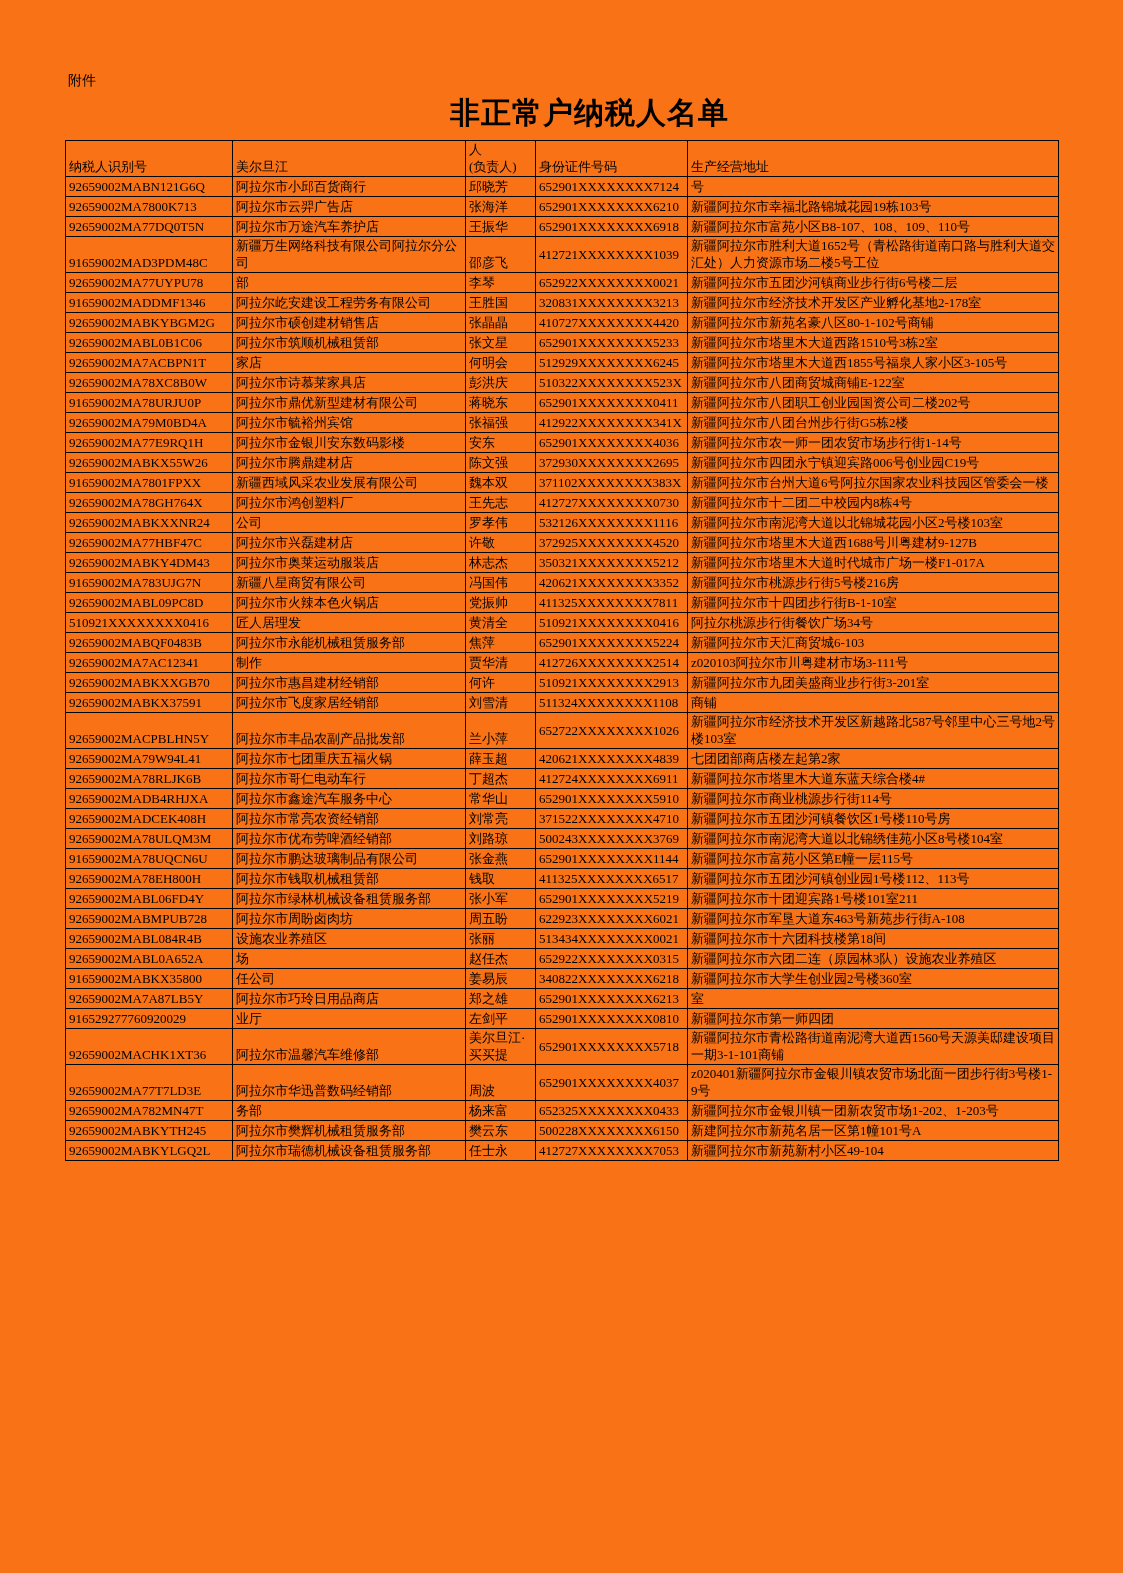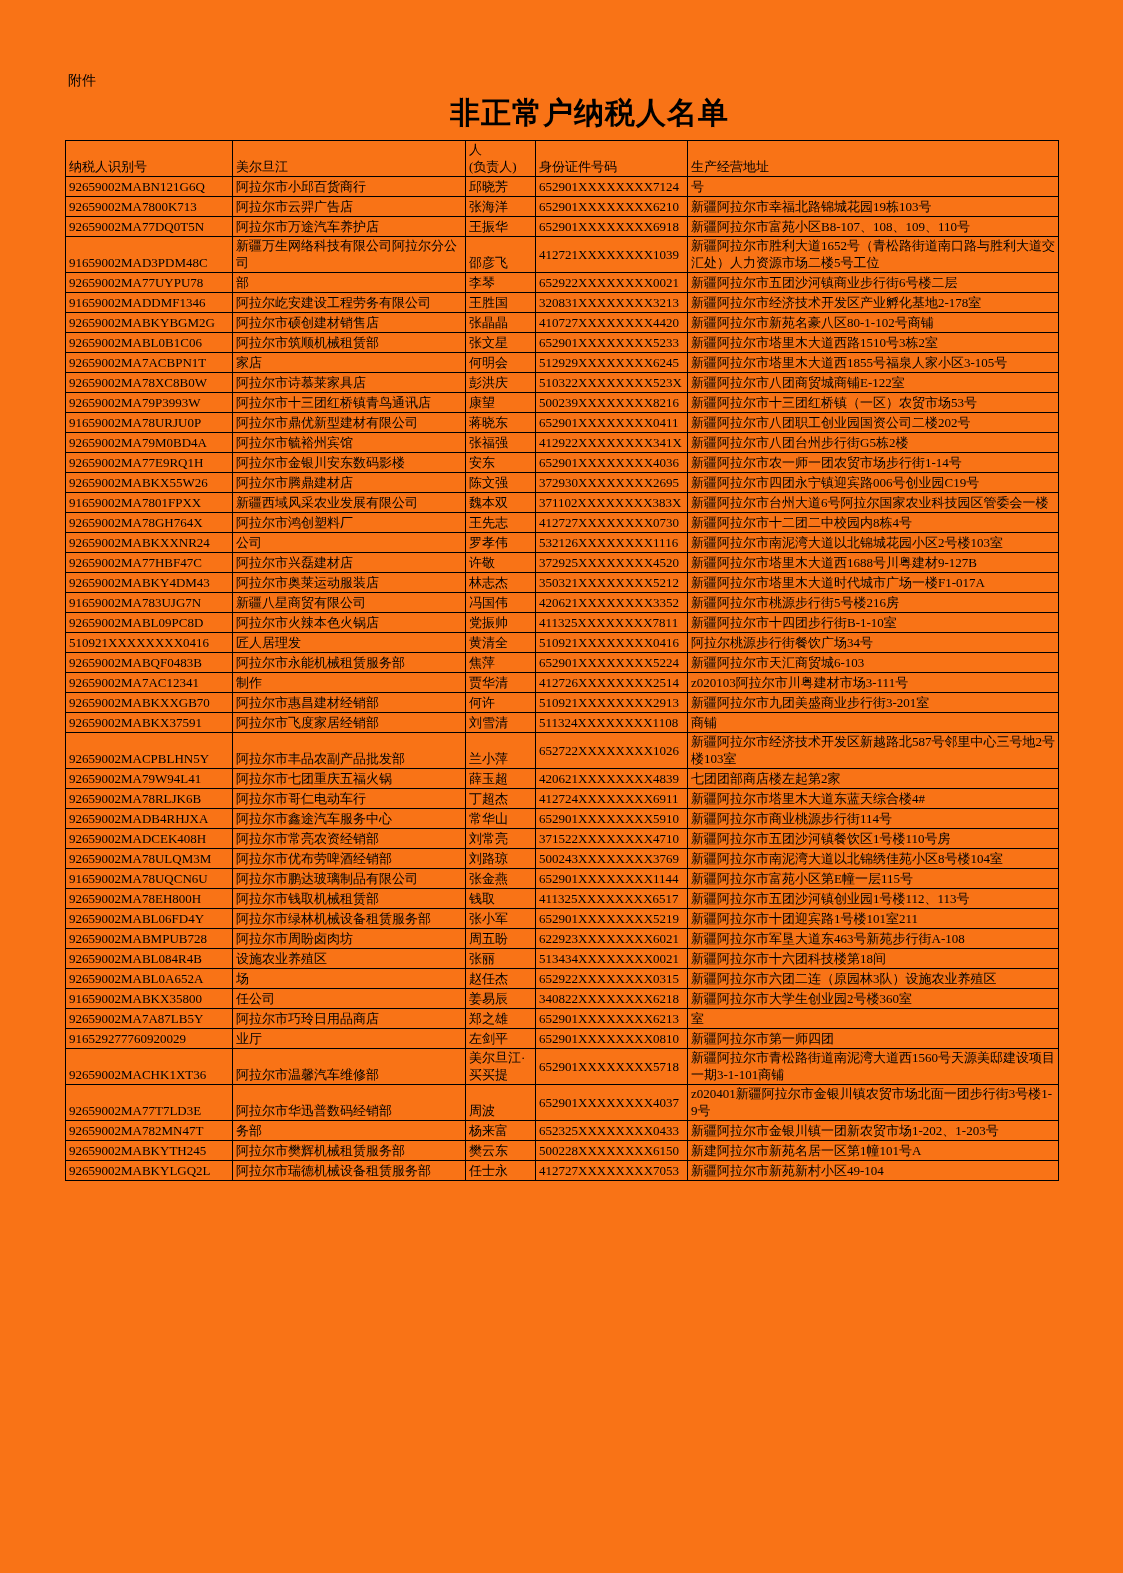--- a/index.html
+++ b/index.html
@@ -131,27 +131,20 @@
           <td>新疆阿拉尔市塔里木大道西1855号福泉人家小区3-105号</td>
         </tr>
         <tr>
           <td>92659002MA78XC8B0W</td>
           <td>阿拉尔市诗慕莱家具店</td>
           <td>彭洪庆</td>
           <td>510322XXXXXXXX523X</td>
           <td>新疆阿拉尔市八团商贸城商铺E-122室</td>
         </tr>
         <tr>
-          <td>92659002MA79P3993W</td>
-          <td>阿拉尔市十三团红桥镇青鸟通讯店</td>
-          <td>康望</td>
-          <td>500239XXXXXXXX8216</td>
-          <td>新疆阿拉尔市十三团红桥镇（一区）农贸市场53号</td>
-        </tr>
-        <tr>
           <td>91659002MA78URJU0P</td>
           <td>阿拉尔市鼎优新型建材有限公司</td>
           <td>蒋晓东</td>
           <td>652901XXXXXXXX0411</td>
           <td>新疆阿拉尔市八团职工创业园国资公司二楼202号</td>
         </tr>
         <tr>
           <td>92659002MA79M0BD4A</td>
           <td>阿拉尔市毓裕州宾馆</td>
           <td>张福强</td>

